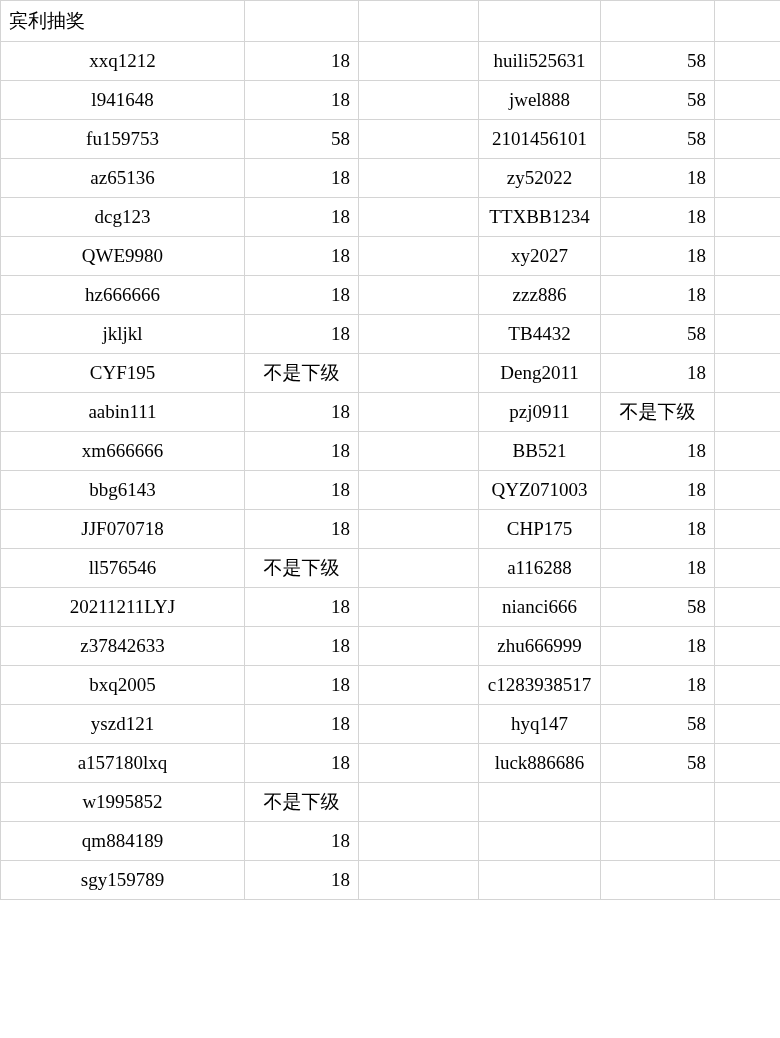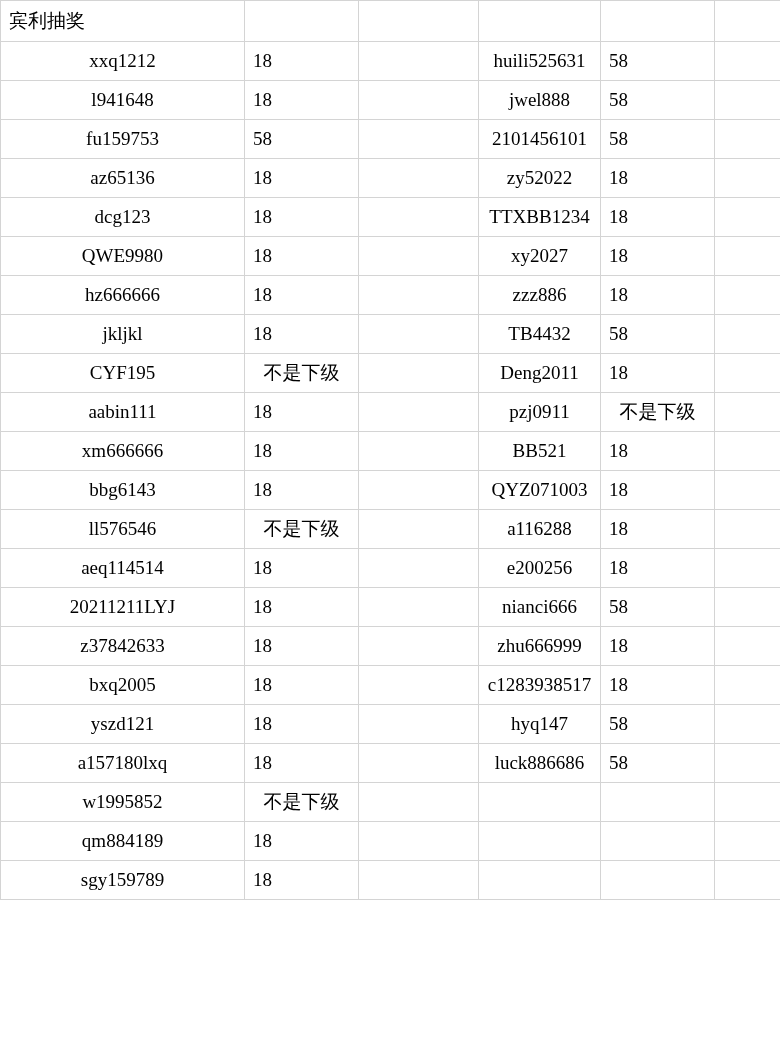--- a/index.html
+++ b/index.html
@@ -36,21 +36,21 @@
     border: 1px solid #d4d4d4;
     height: 38px;
     padding: 0 8px;
     font-size: 19px;
     line-height: 38px;
     vertical-align: middle;
     white-space: nowrap;
     overflow: hidden;
   }
   td.name { text-align: center; }
-  td.val  { text-align: left; padding-right: 10px; }
+  td.val  { text-align: right; padding-right: 10px; }
   td.val.text { text-align: center; padding-right: 8px; }
   td.blank { }
   td.header-title {
     font-size: 21px;
     text-align: left;
   }
   tr.header-row td { height: 40px; line-height: 40px; }
 
   
   td.marked {
@@ -179,32 +179,32 @@
         </tr>
         <tr>
           <td class="name first-col-pad">bbg6143</td>
           <td class="val">18</td>
           <td class="blank"></td>
           <td class="name">QYZ071003</td>
           <td class="val">18</td>
           <td class="blank"></td>
         </tr>
         <tr>
+          <td class="name first-col-pad">JJF070718</td>
+          <td class="val">18</td>
+          <td class="blank"></td>
+          <td class="name">CHP175</td>
+          <td class="val">18</td>
+          <td class="blank"></td>
+        </tr>
+        <tr>
           <td class="name first-col-pad">ll576546</td>
           <td class="val text">不是下级</td>
           <td class="blank"></td>
           <td class="name">a116288</td>
-          <td class="val">18</td>
-          <td class="blank"></td>
-        </tr>
-        <tr>
-          <td class="name first-col-pad">aeq114514</td>
-          <td class="val">18</td>
-          <td class="blank"></td>
-          <td class="name">e200256</td>
           <td class="val">18</td>
           <td class="blank"></td>
         </tr>
         <tr>
           <td class="name first-col-pad">20211211LYJ</td>
           <td class="val">18</td>
           <td class="blank"></td>
           <td class="name">nianci666</td>
           <td class="val">58</td>
           <td class="blank"></td>

